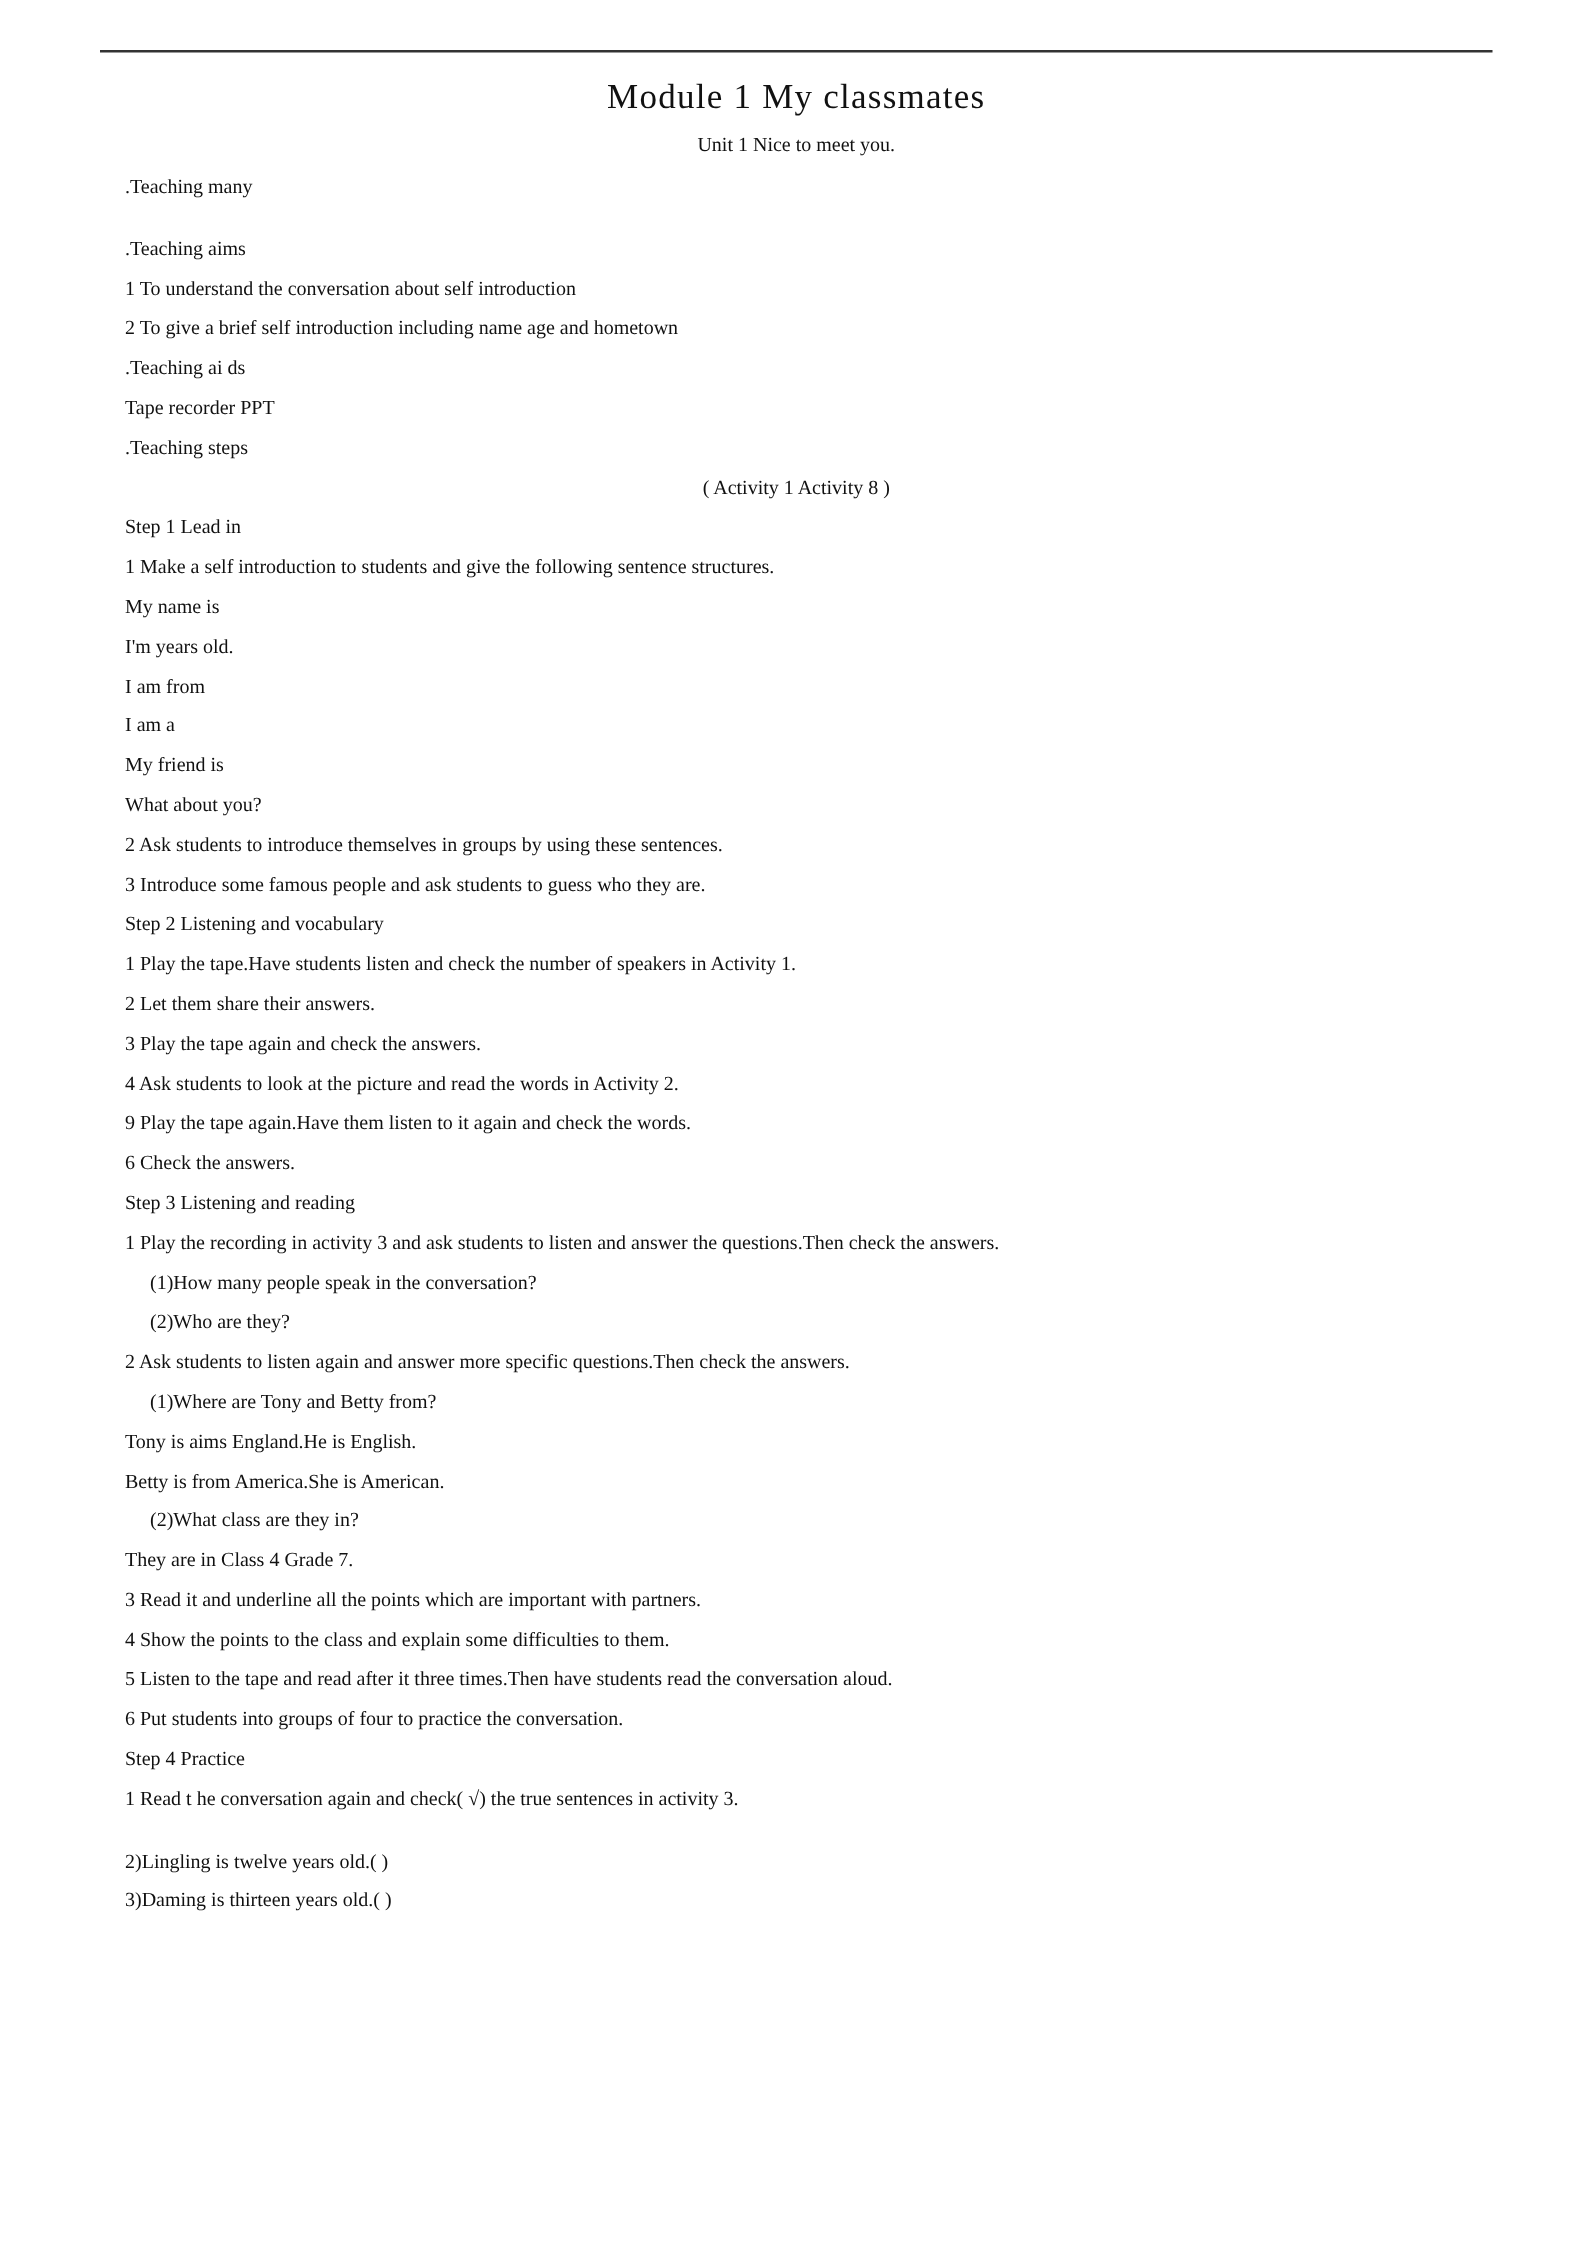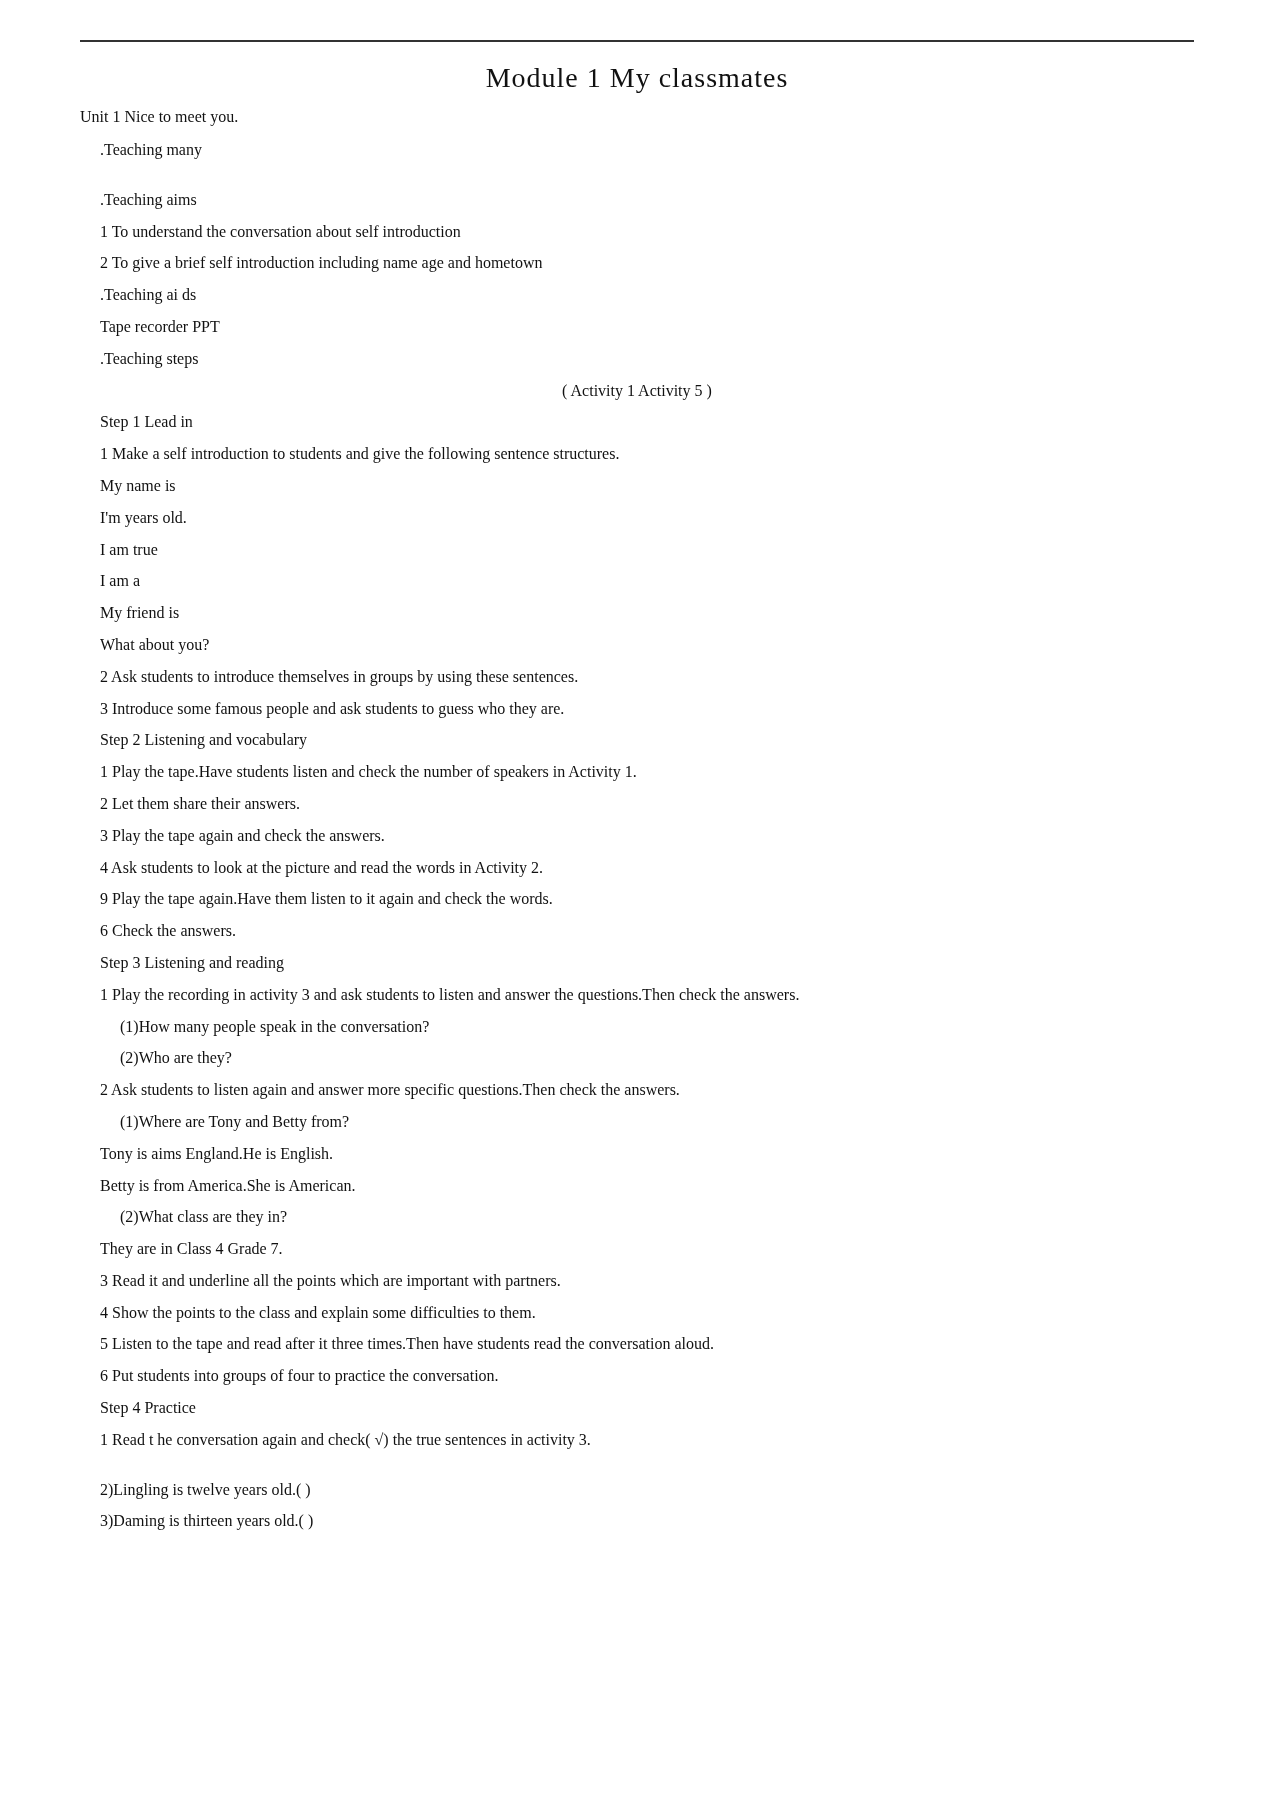--- a/index.html
+++ b/index.html
@@ -21,20 +21,21 @@
       margin-bottom: 20px;
     }
     .page-title {
       text-align: center;
       font-size: 28px;
       font-weight: normal;
       margin-bottom: 14px;
       letter-spacing: 1px;
     }
     .unit-line {
+      text-align: center;
       font-size: 16px;
       margin-bottom: 10px;
     }
     .section {
       margin-bottom: 6px;
       line-height: 1.7;
     }
     .indent-1 {
       padding-left: 20px;
     }
@@ -66,27 +67,27 @@
 
 <br>
 
 <div class="section line indent-1">.Teaching aims</div>
 <div class="section line indent-1">1   To understand the conversation about self              introduction</div>
 <div class="section line indent-1">2   To give a brief self          introduction      including name        age and hometown</div>
 <div class="section line indent-1">.Teaching ai       ds</div>
 <div class="section line indent-1">Tape recorder       PPT</div>
 <div class="section line indent-1">.Teaching steps</div>
 
-<div class="section line center-line">( Activity 1                        Activity 5     )</div>
+<div class="section line center-line">( Activity 1                        Activity 8     )</div>
 
 <div class="section line indent-1">Step 1    Lead   in</div>
 <div class="section line indent-1">1   Make a self      introduction to students and give the following sentence structures.</div>
 <div class="section line indent-1">My name is</div>
 <div class="section line indent-1">I'm   years old.</div>
-<div class="section line indent-1">I am true</div>
+<div class="section line indent-1">I am from</div>
 <div class="section line indent-1">I am a</div>
 <div class="section line indent-1">My friend is</div>
 <div class="section line indent-1">What about you?</div>
 <div class="section line indent-1">2   Ask students to introduce themselves in groups by using these sentences.</div>
 <div class="section line indent-1">3   Introduce some famous people and ask students to guess who they are.</div>
 
 <div class="section line indent-1">Step 2     Listening and vocabulary</div>
 <div class="section line indent-1">1   Play the tape.Have students listen and check the number of speakers in Activity 1.</div>
 <div class="section line indent-1">2   Let them share their answers.</div>
 <div class="section line indent-1">3   Play the tape again and check the answers.</div>

